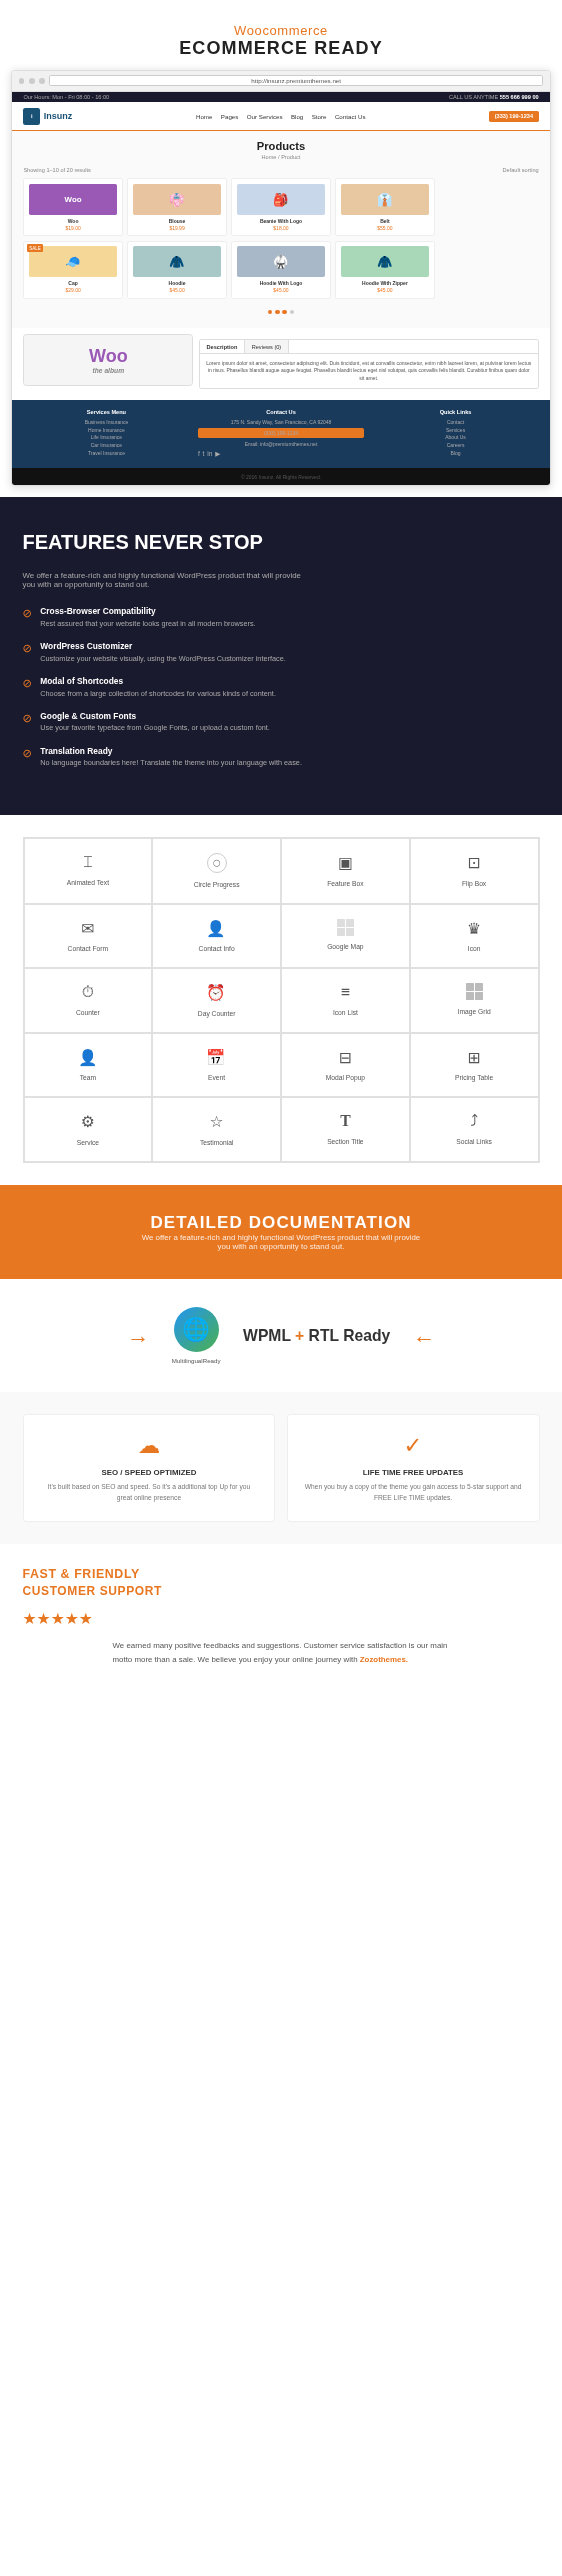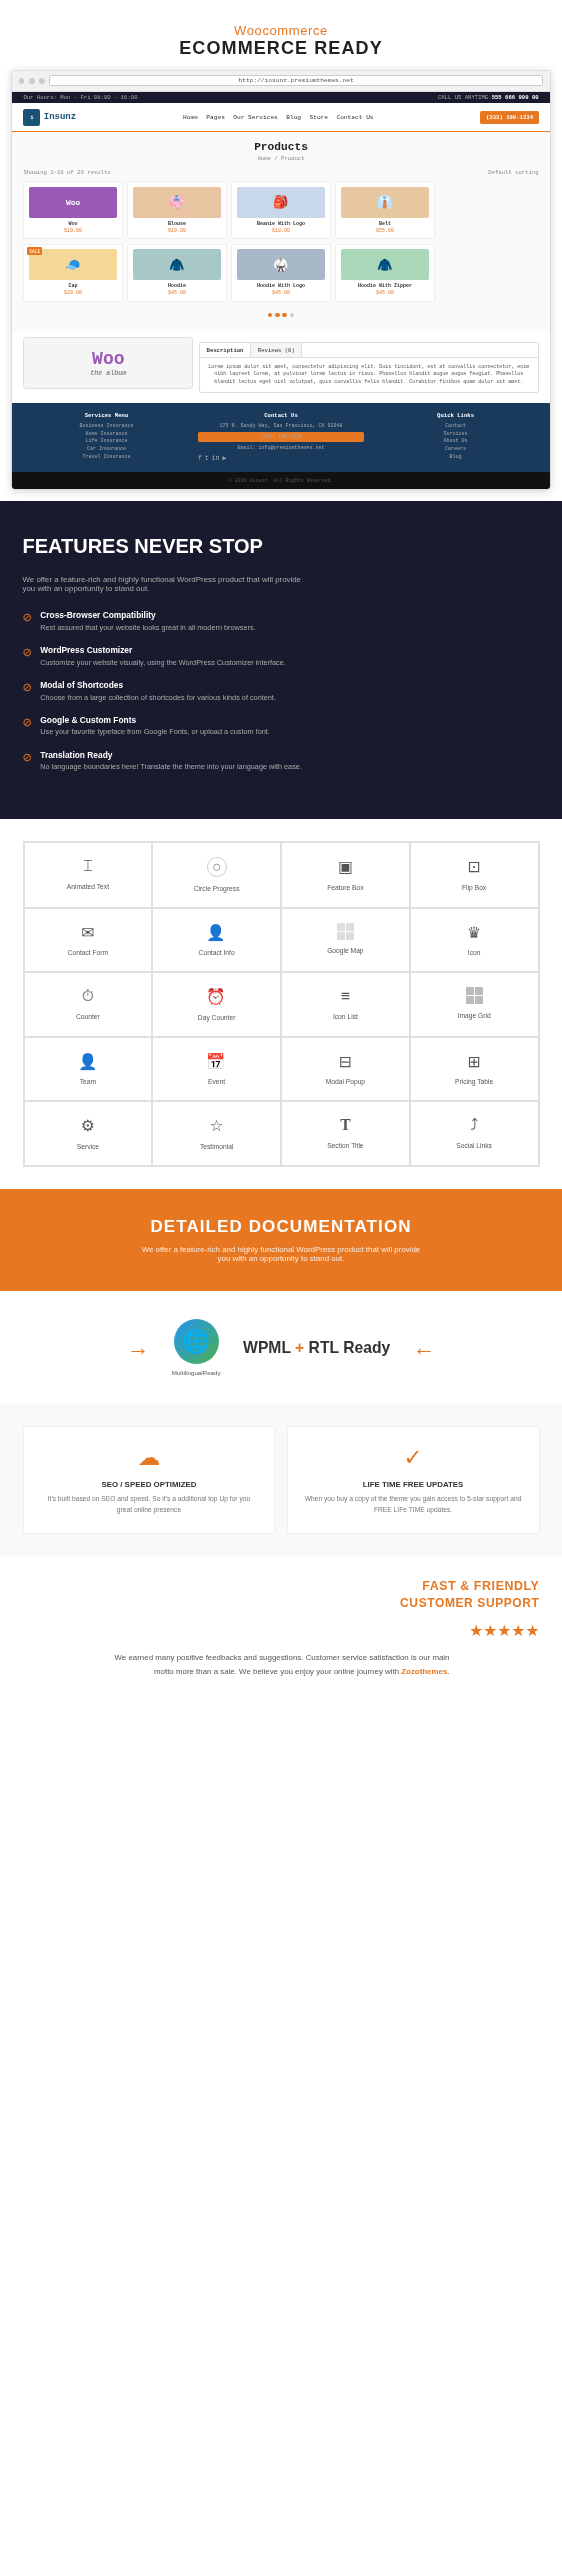--- a/index.html
+++ b/index.html
@@ -26,21 +26,20 @@
 
     
     .browser-mockup {
       background: #fff;
       border: 0.6px solid #ddd;
       border-radius: 3.4px;
       overflow: hidden;
       margin: 0 auto 11.2px;
       max-width: 540px;
       box-shadow: 0 1.1px 8.4px rgba(0,0,0,0.15);
-      font-family: Liberation Mono, monospace;
     }
     .browser-bar {
       background: #f1f1f1;
       padding: 4.5px 6.7px;
       display: flex;
       align-items: center;
       gap: 4.5px;
       border-bottom: 0.6px solid #ddd;
     }
     .browser-dot {
@@ -295,21 +294,21 @@
     .docs-section {
       background: #e87722;
       padding: 28px 22.5px;
       text-align: center;
     }
     .docs-title {
       font-size: 17px;
       font-weight: 900;
       color: #fff;
       letter-spacing: 1.1px;
-      margin-bottom: 8px;
+      margin-bottom: 0;
     }
     .docs-desc {
       color: rgba(255,255,255,0.85);
       font-size: 7.9px;
       max-width: 281px;
       margin: 0 auto;
     }
 
     
     .wpml-section {
@@ -380,21 +379,21 @@
     .feature-card p {
       font-size: 6.7px;
       color: #777;
       line-height: 1.6;
     }
 
     
     .support-section {
       background: #fff;
       padding: 22.5px;
-      text-align: right;
+      text-align: left;
     }
     .support-title {
       font-size: 12.4px;
       font-weight: bold;
       color: #e87722;
       text-transform: uppercase;
       letter-spacing: 0.6px;
       margin-bottom: 2.8px;
     }
     .support-subtitle {

